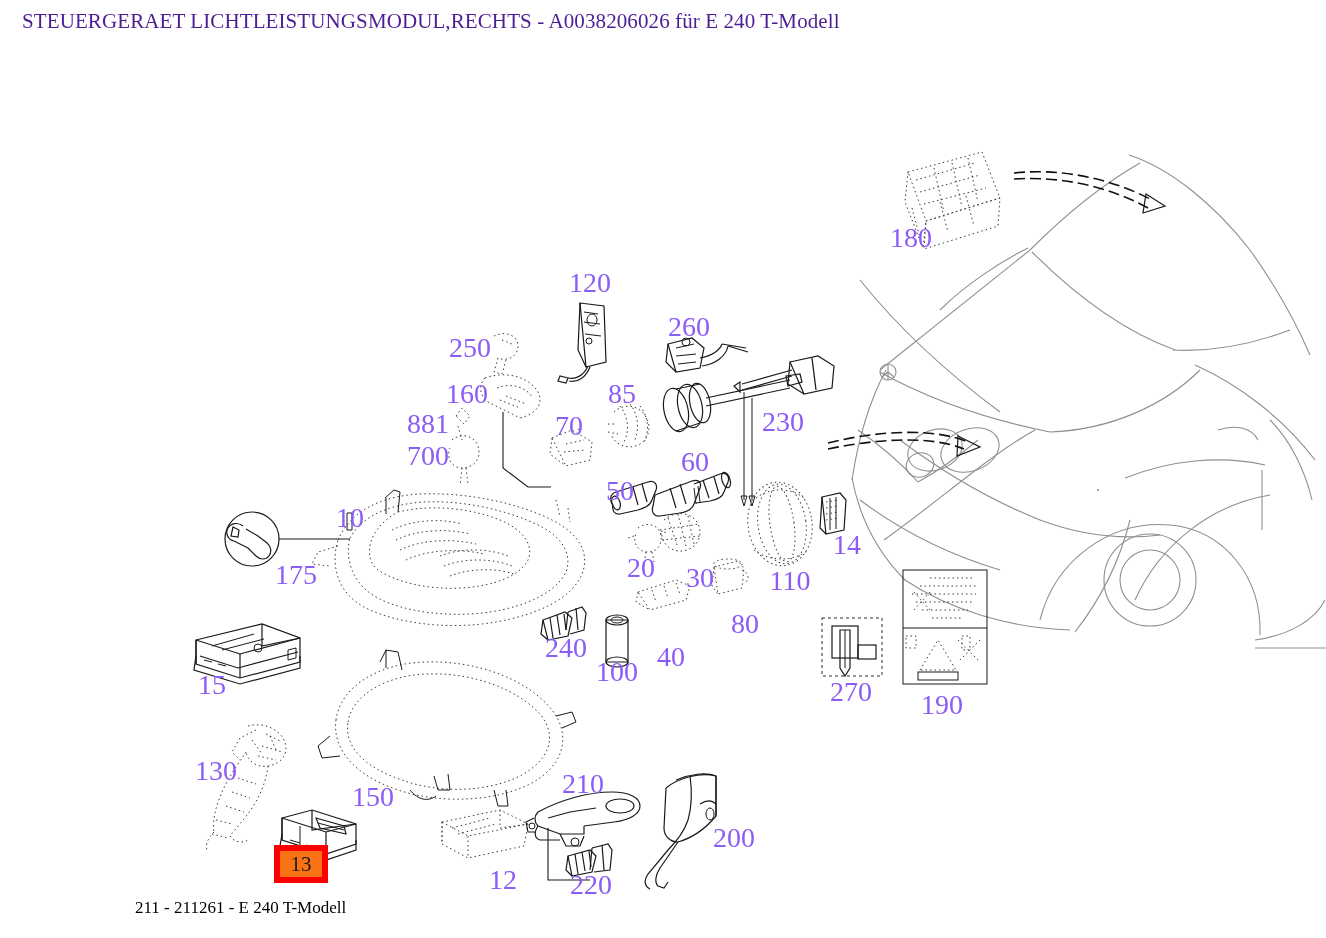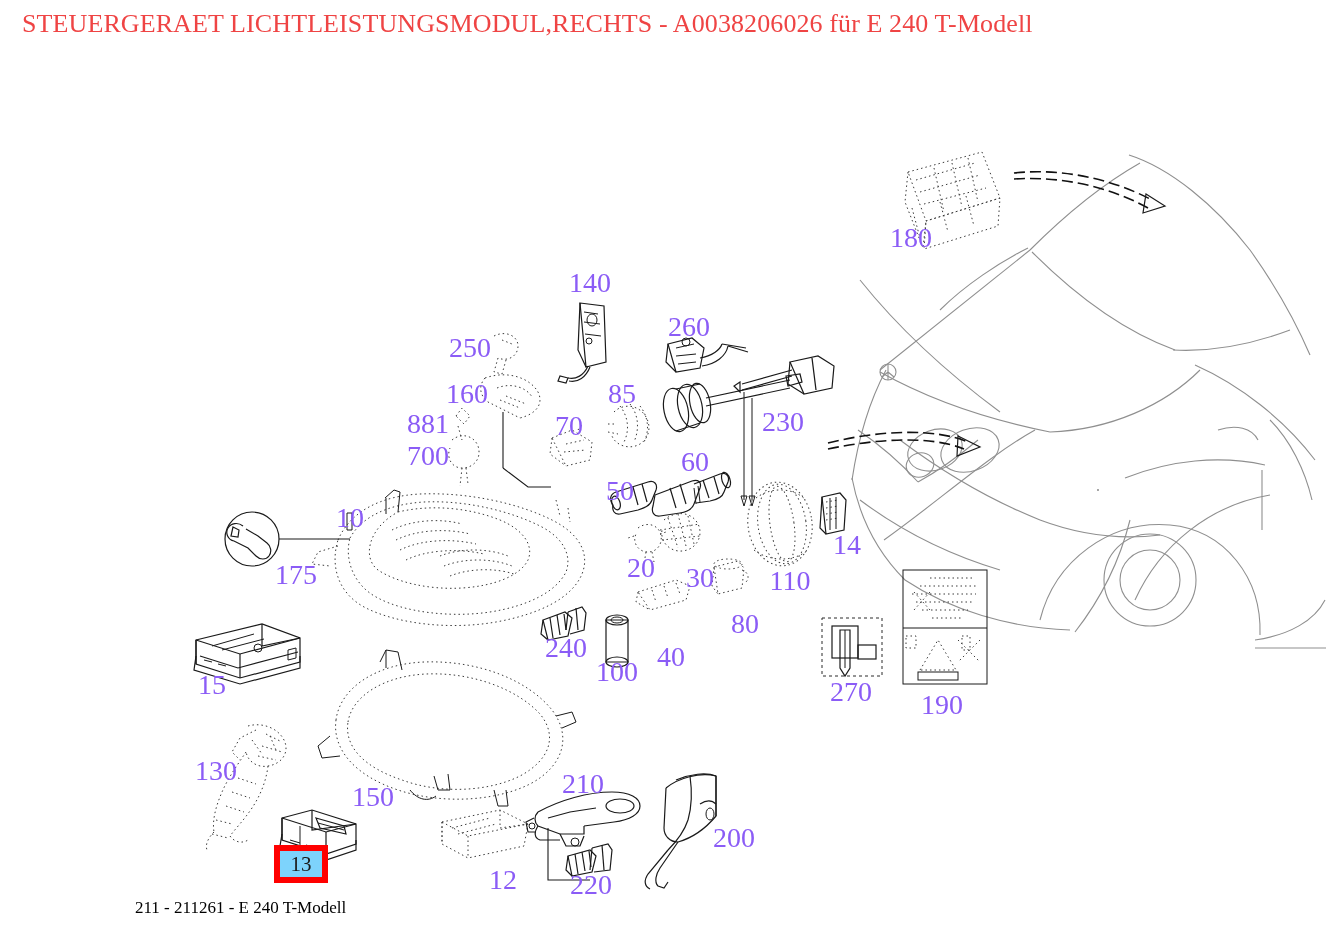--- a/index.html
+++ b/index.html
@@ -19,24 +19,24 @@
   #page {
     position: relative;
     width: 1326px;
     height: 938px;
     background: #ffffff;
   }
   #diagram-title {
     position: absolute;
     left: 22px;
     top: 9px;
-    font-size: 26px;
+    font-size: 21px;
     letter-spacing: 0.1px;
     white-space: nowrap;
-    color: #ef4444;
+    color: #4c1d95;
   }
   #diagram-footer {
     position: absolute;
     left: 135px;
     top: 898px;
     font-size: 17px;
     white-space: nowrap;
     color: #000;
   }
   #canvas-layer {
@@ -55,21 +55,21 @@
     white-space: nowrap;
     transform: translate(-50%, -50%);
   }
   #highlight-13 {
     position: absolute;
     left: 274px;
     top: 845px;
     width: 54px;
     height: 38px;
     border: 6px solid #ff0000;
-    background: #7dd3fc;
+    background: #f97316;
     box-sizing: border-box;
   }
   #highlight-13 .hl-label {
     position: absolute;
     left: 50%;
     top: 50%;
     transform: translate(-50%, -50%);
     font-size: 21px;
     color: #1a1a1a;
     white-space: nowrap;
@@ -476,21 +476,21 @@
       <path class="ln" d="M700 804 C706 800 712 800 716 804"></path>
       <ellipse class="ln-t" cx="710" cy="814" rx="4" ry="6"></ellipse>
       <path class="ln" d="M678 842 L660 868 C656 874 654 882 658 886 L664 888 L668 882"></path>
       <path class="ln" d="M668 850 L648 874 C644 880 644 886 650 889"></path>
       <path class="ln" d="M688 820 C684 832 676 842 668 850"></path>
     </g>
 
   </svg>
 
   <div class="callout" style="left:911px; top:238px;">180</div>
-  <div class="callout" style="left:590px; top:283px;">140</div>
+  <div class="callout" style="left:590px; top:283px;">120</div>
   <div class="callout" style="left:689px; top:327px;">260</div>
   <div class="callout" style="left:470px; top:348px;">250</div>
   <div class="callout" style="left:467px; top:394px;">160</div>
   <div class="callout" style="left:622px; top:394px;">85</div>
   <div class="callout" style="left:428px; top:424px;">881</div>
   <div class="callout" style="left:783px; top:398px;margin-top:24px;">230</div>
   <div class="callout" style="left:569px; top:426px;">70</div>
   <div class="callout" style="left:428px; top:456px;">700</div>
   <div class="callout" style="left:695px; top:462px;">60</div>
   <div class="callout" style="left:620px; top:491px;">50</div>

